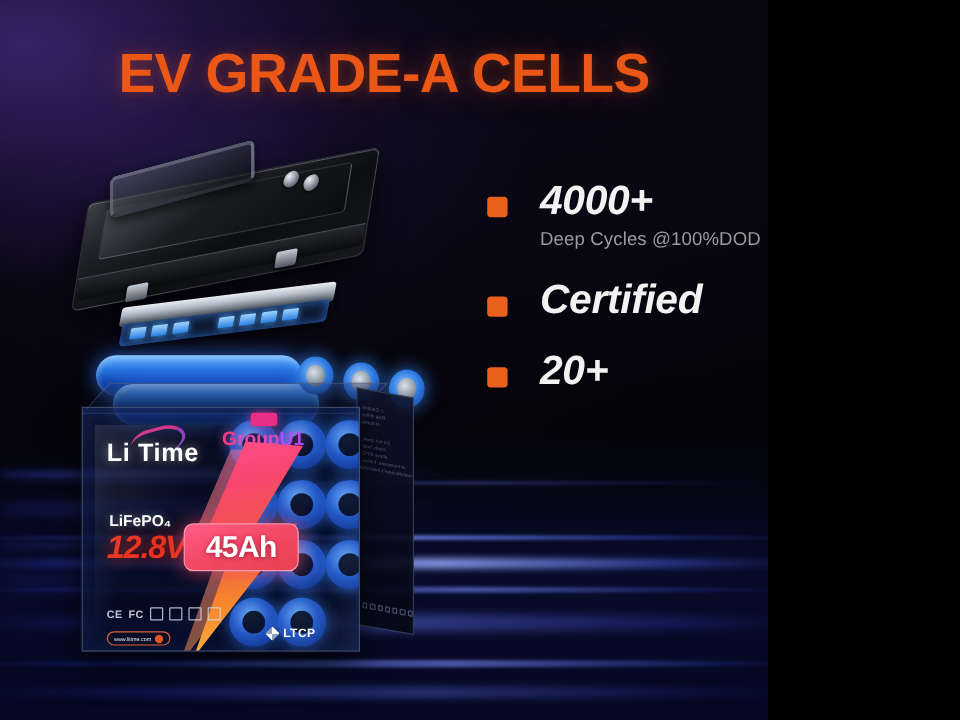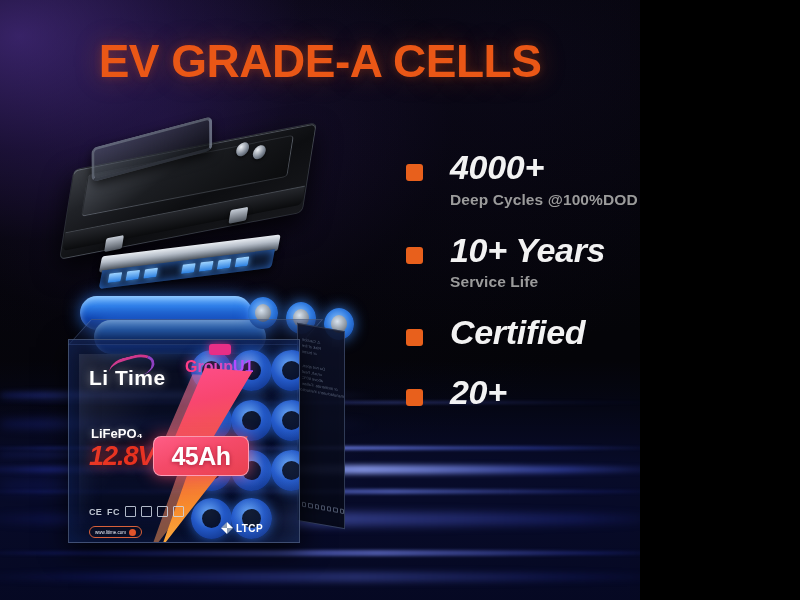--- a/index.html
+++ b/index.html
@@ -58,21 +58,21 @@
   .bullet {
     position:absolute; left:0; top:14px;
     width:17px; height:17px; border-radius:3px;
     background:#e8601c;
   }
   .f-title {
     font-size:34px; font-weight:bold; color:#f2f2f2;
     line-height:1.05; letter-spacing:-0.3px; white-space:nowrap;font-style:italic;
   }
   .f-sub {
-    margin-top:5px; font-size:15.5px; font-weight:bold;
+    margin-top:5px; font-size:15.5px; font-weight:normal;
     color:#9b9b9b; letter-spacing:.1px; white-space:nowrap;
   }
 
   
   .product { position:absolute; left:28px; top:130px; width:360px; height:430px; }
 
   
   .lid {
     position:absolute; left:36px; top:18px; width:248px; height:86px;
     transform:rotate(-11deg) skewX(-20deg);
@@ -422,25 +422,20 @@
   </div>
 
   <div class="features">
 
     <div class="feature">
       <span class="bullet"></span>
       <div class="f-title">4000+</div>
       <div class="f-sub">Deep Cycles @100%DOD</div>
     </div>
 
-    <div class="feature">
-      <span class="bullet"></span>
-      <div class="f-title">10+ Years</div>
-      <div class="f-sub">Service Life</div>
-    </div>
 
     <div class="feature">
       <span class="bullet"></span>
       <div class="f-title">Certified</div>
     </div>
 
     <div class="feature">
       <span class="bullet"></span>
       <div class="f-title">20+</div>
     </div>

